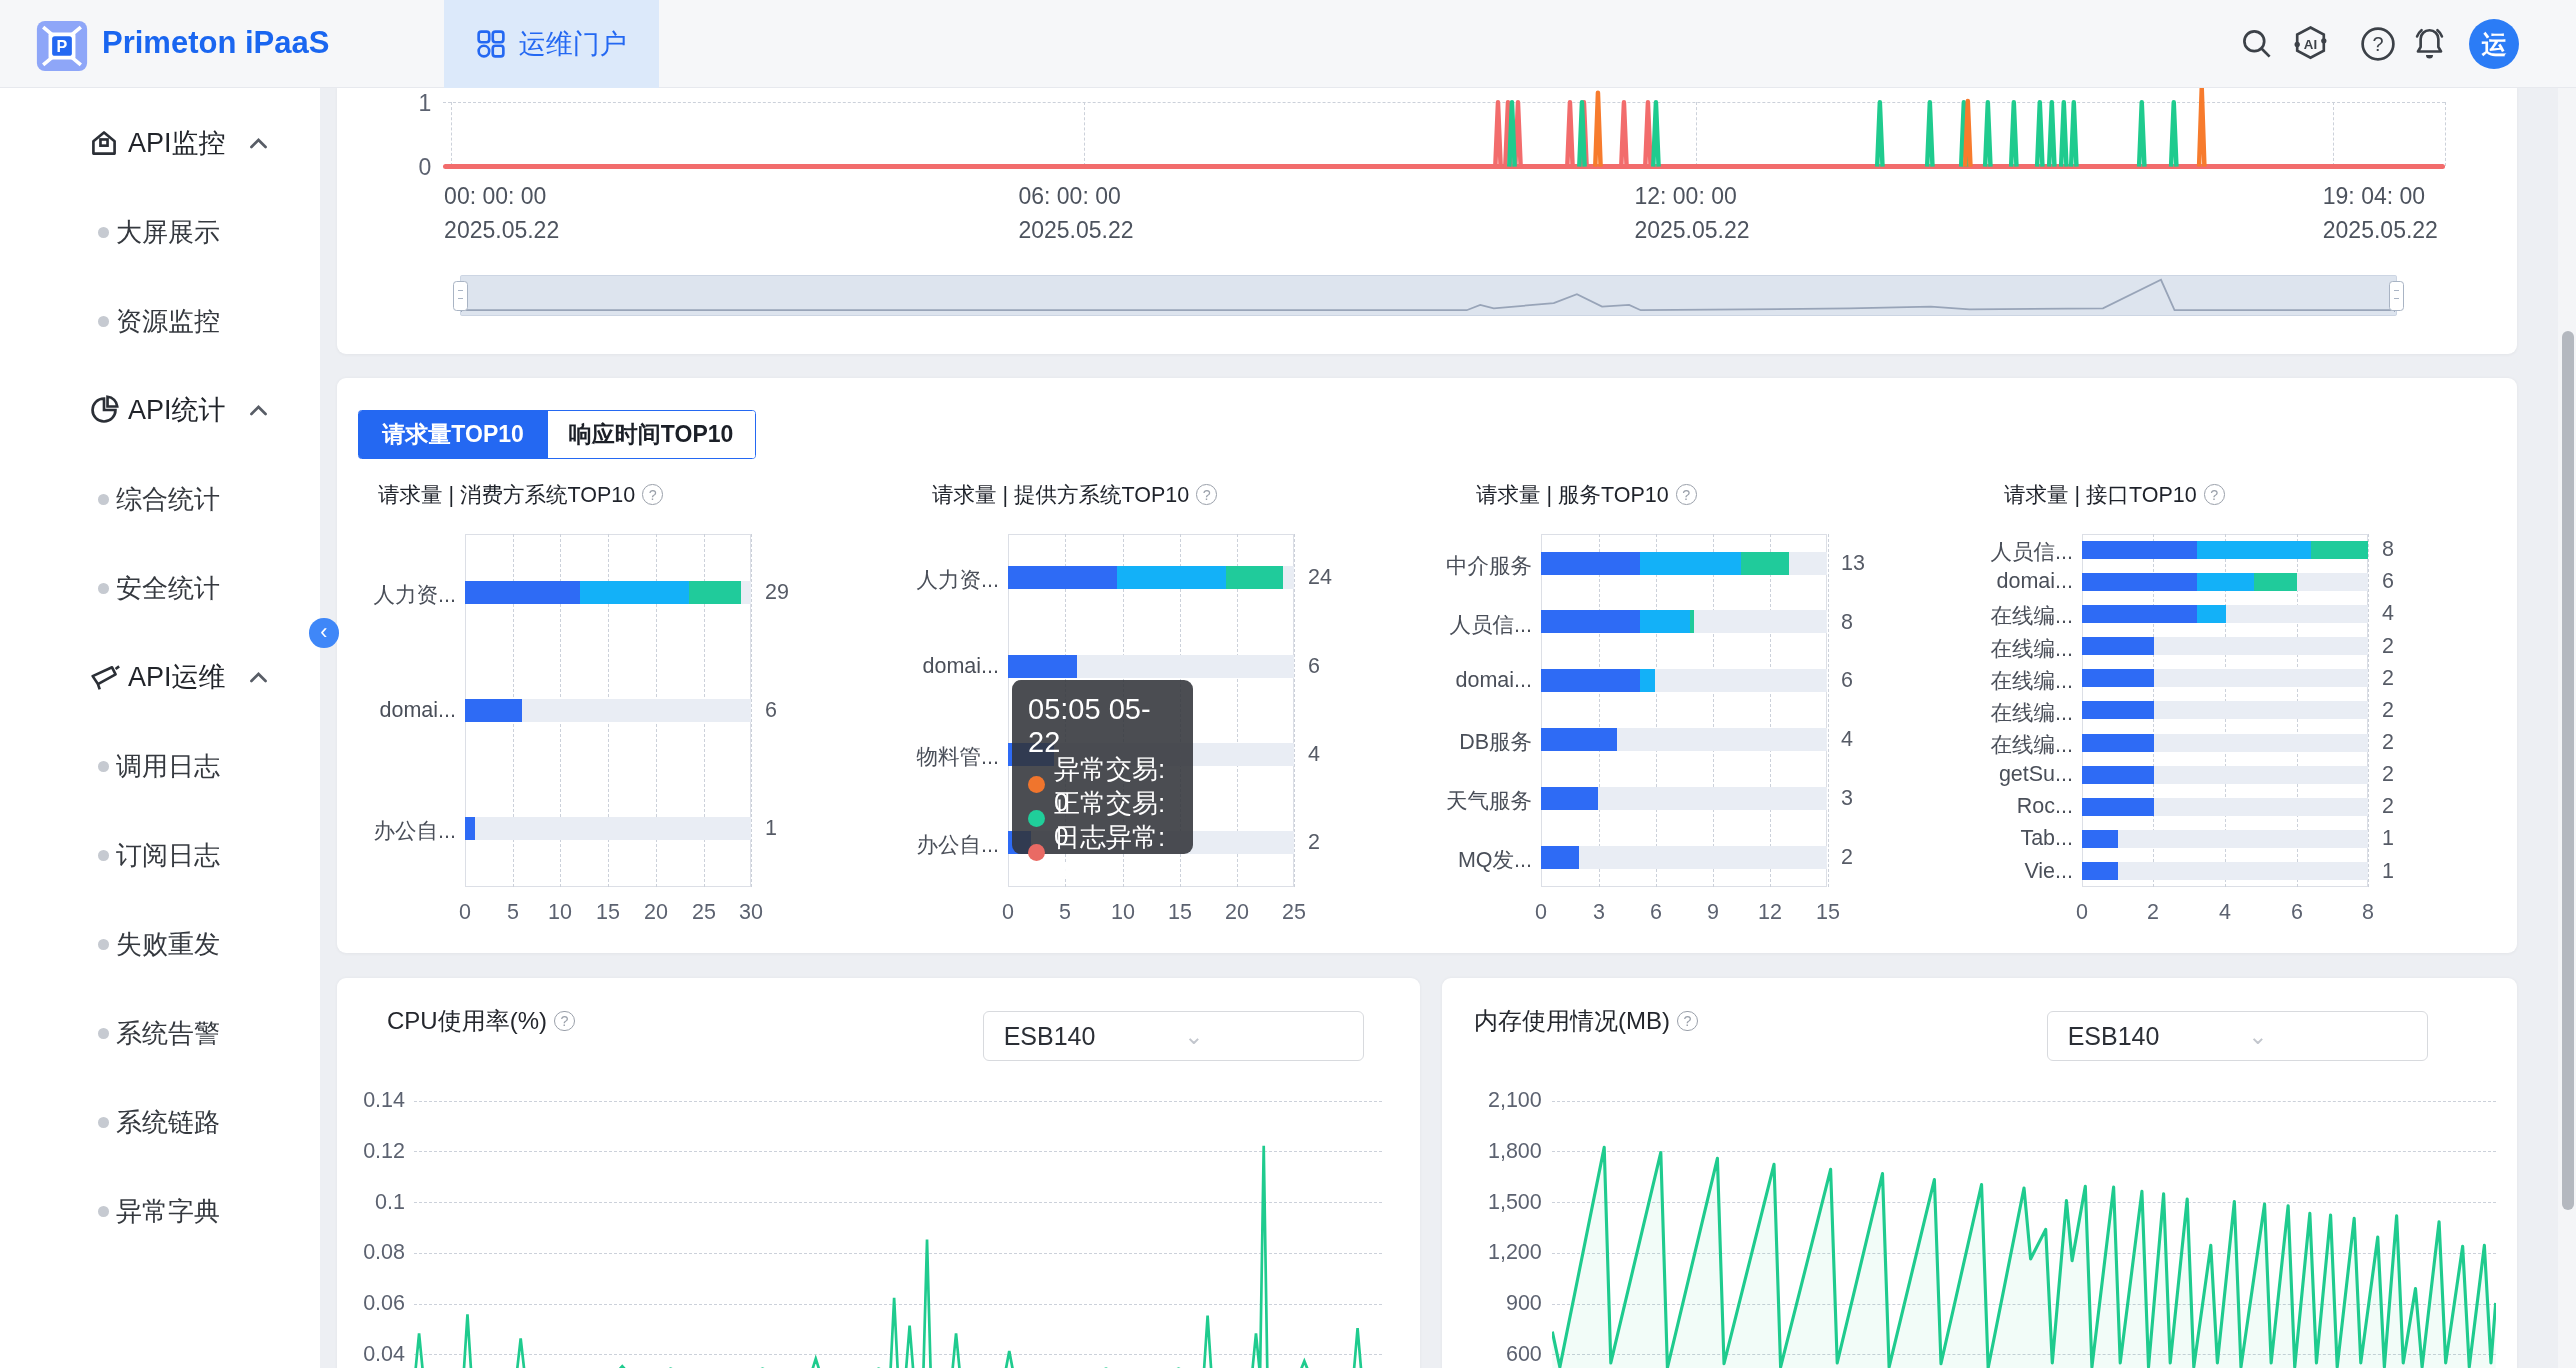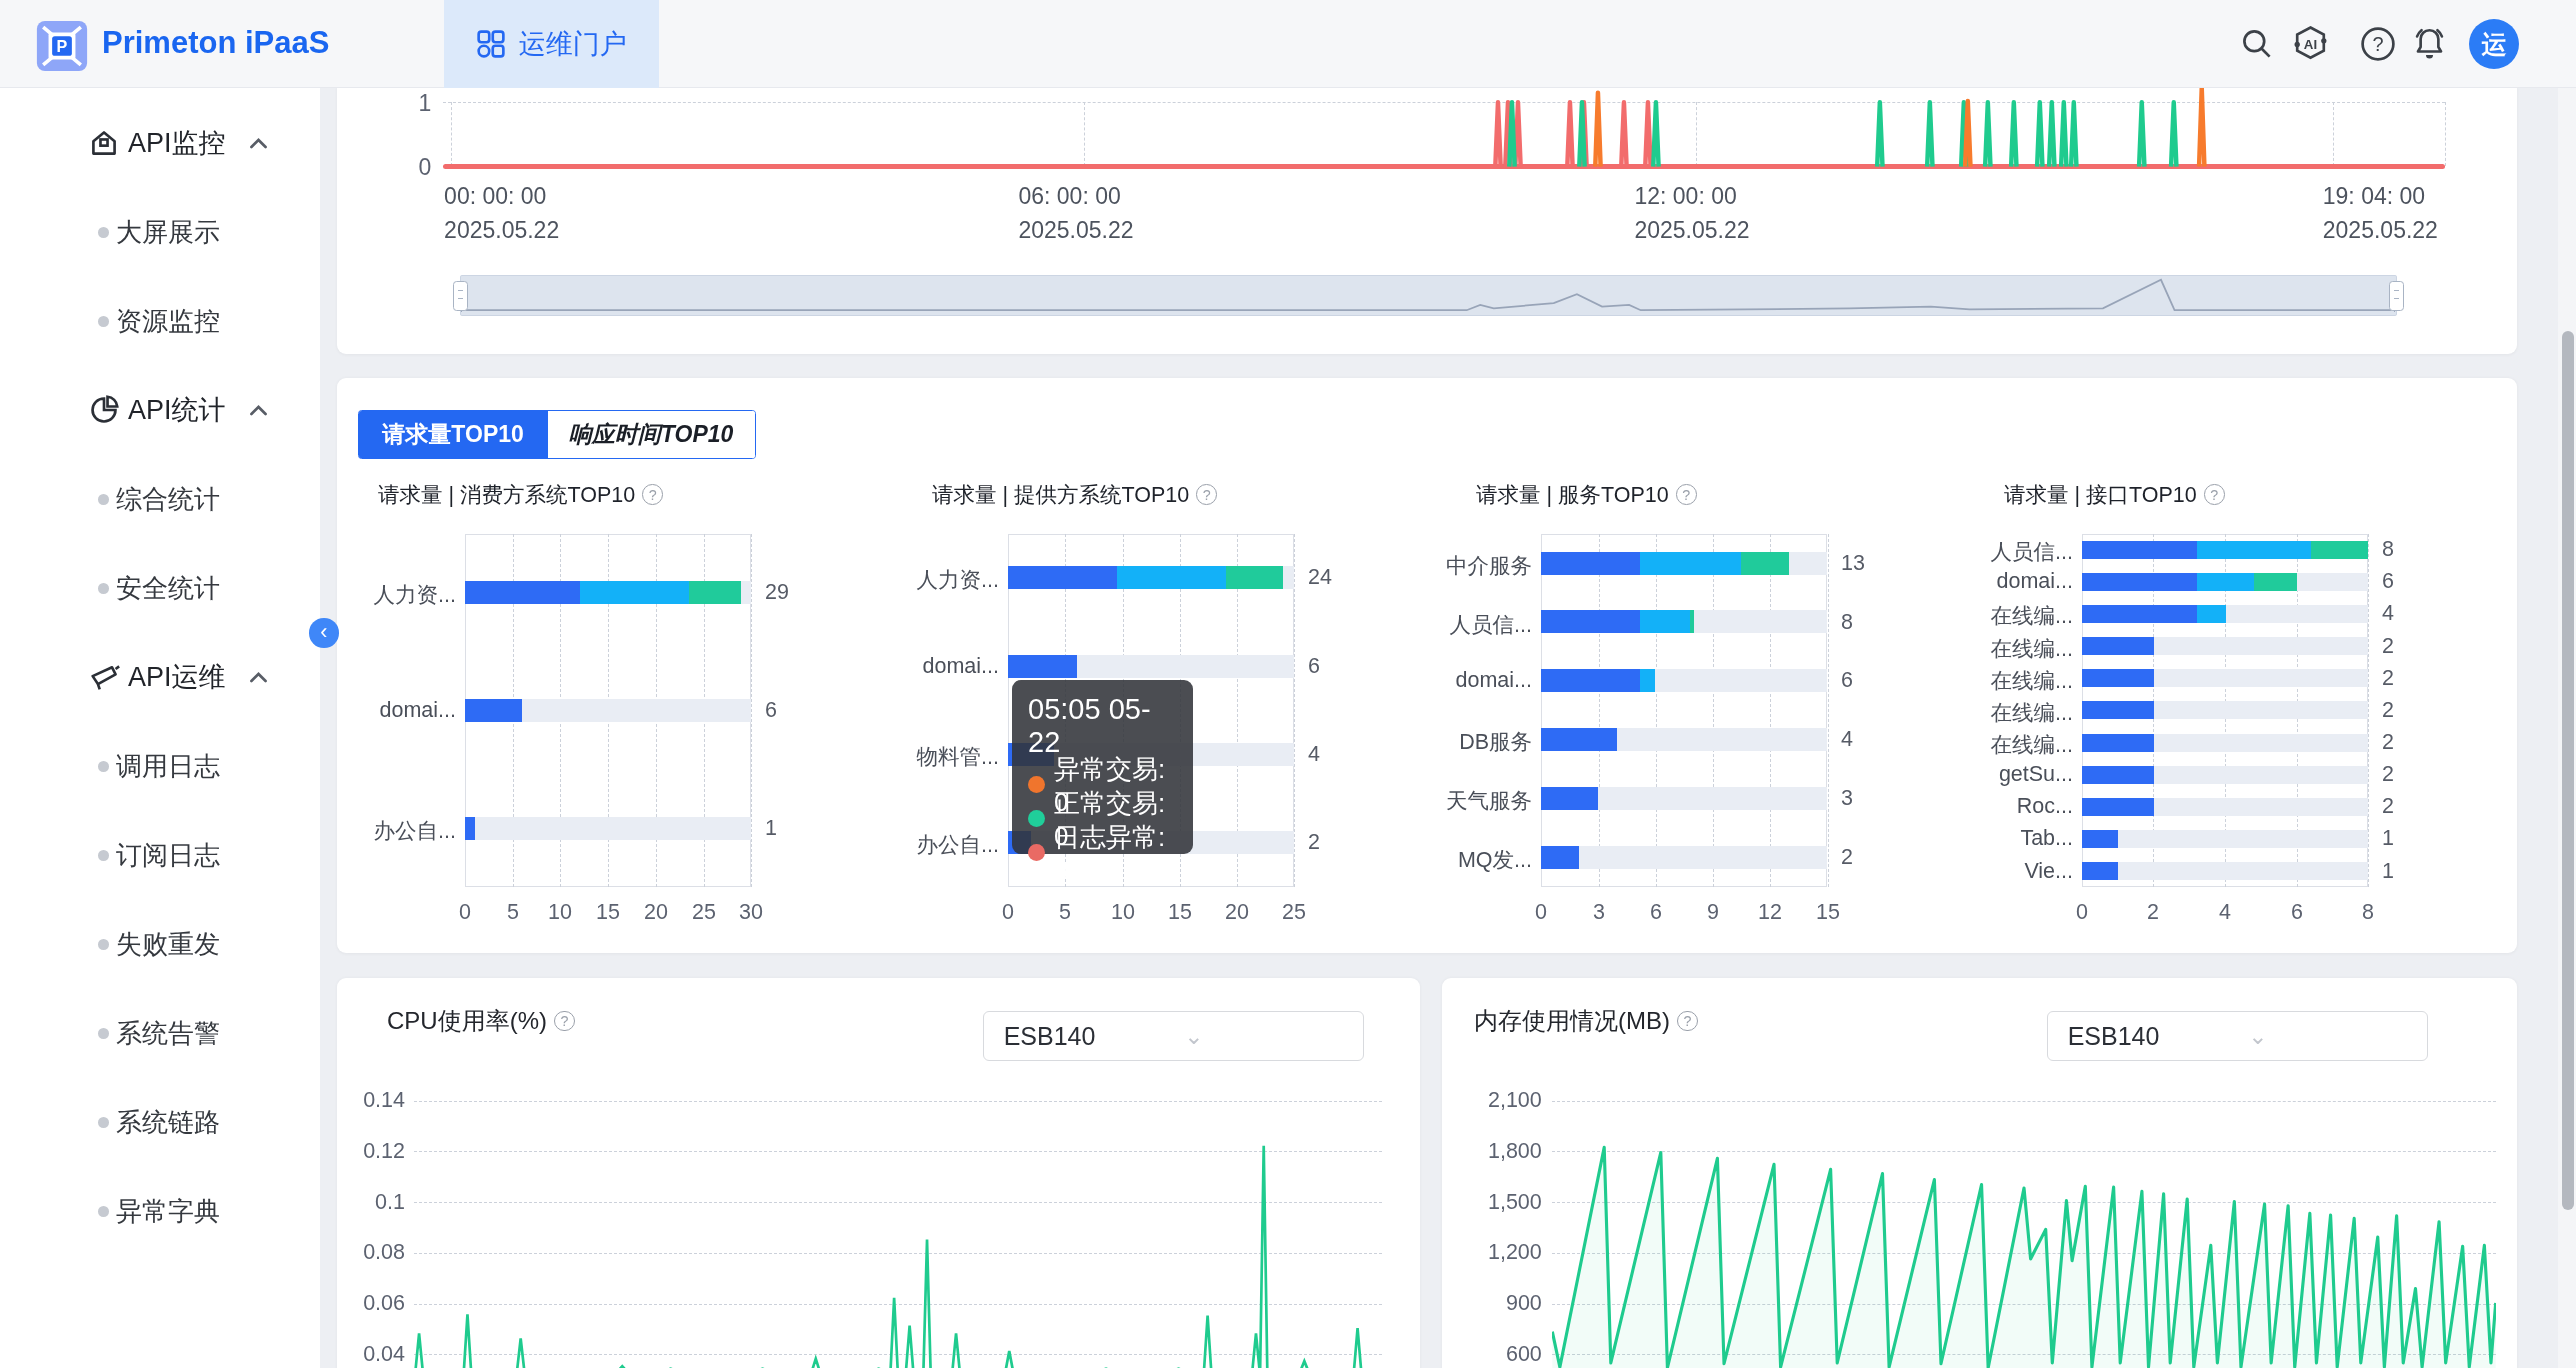--- a/index.html
+++ b/index.html
@@ -43,21 +43,21 @@
   #ov-baseline{position:absolute;left:106px;top:76px;width:2002px;height:4.5px;background:#f26c6c;border-radius:2.7px;}
   .ov-xlab{position:absolute;font-size:23px;color:#4d535e;line-height:34px;white-space:nowrap;}
   #datazoom{position:absolute;left:123px;top:187px;width:1937px;height:41px;background:#dde4ee;
     border:0.9px solid #ccd5e3;border-radius:1.8px;cursor:pointer;}
   .dz-handle{position:absolute;top:5.4px;width:15px;height:30px;background:#fff;border:1.8px solid #a9b4c4;border-radius:3.6px;cursor:ew-resize;}
   .dz-handle i{display:block;height:0;border-top:1.8px solid #a9b4c4;margin:7.2px 3.6px 0 3.6px;}
   
   #tabgroup{position:absolute;left:20.6px;top:32px;height:49px;display:flex;border:1.8px solid #2468f2;border-radius:3.6px;overflow:hidden;}
   .tabbtn{height:100%;display:flex;align-items:center;justify-content:center;font-size:23px;font-weight:bold;cursor:pointer;}
   #tab-active{width:189px;background:#2468f2;color:#fff;}
-  #tab-inactive{width:207px;background:#fff;color:#1b1f27;font-style:italic;}
+  #tab-inactive{width:207px;background:#fff;color:#1b1f27;}
   
   .chart-title{position:absolute;font-size:21.5px;color:#1e222a;white-space:nowrap;display:flex;align-items:center;gap:7.2px;}
   .help-ic{width:20.6px;height:20.6px;border:1.8px solid #9aa0aa;border-radius:50%;color:#9aa0aa;font-size:14.3px;
     display:inline-flex;align-items:center;justify-content:center;cursor:pointer;}
   .hplot{position:absolute;border:1.8px solid #dcdfe6;background:#fff;}
   .hrow-track{position:absolute;background:#e9edf4;}
   .hseg{position:absolute;height:100%;}
   .hcat{position:absolute;font-size:21.5px;color:#4a4f59;text-align:right;white-space:nowrap;}
   .hval{position:absolute;font-size:21.5px;color:#565b66;}
   .htick{position:absolute;font-size:21.5px;color:#5c6270;transform:translateX(-50%);}

